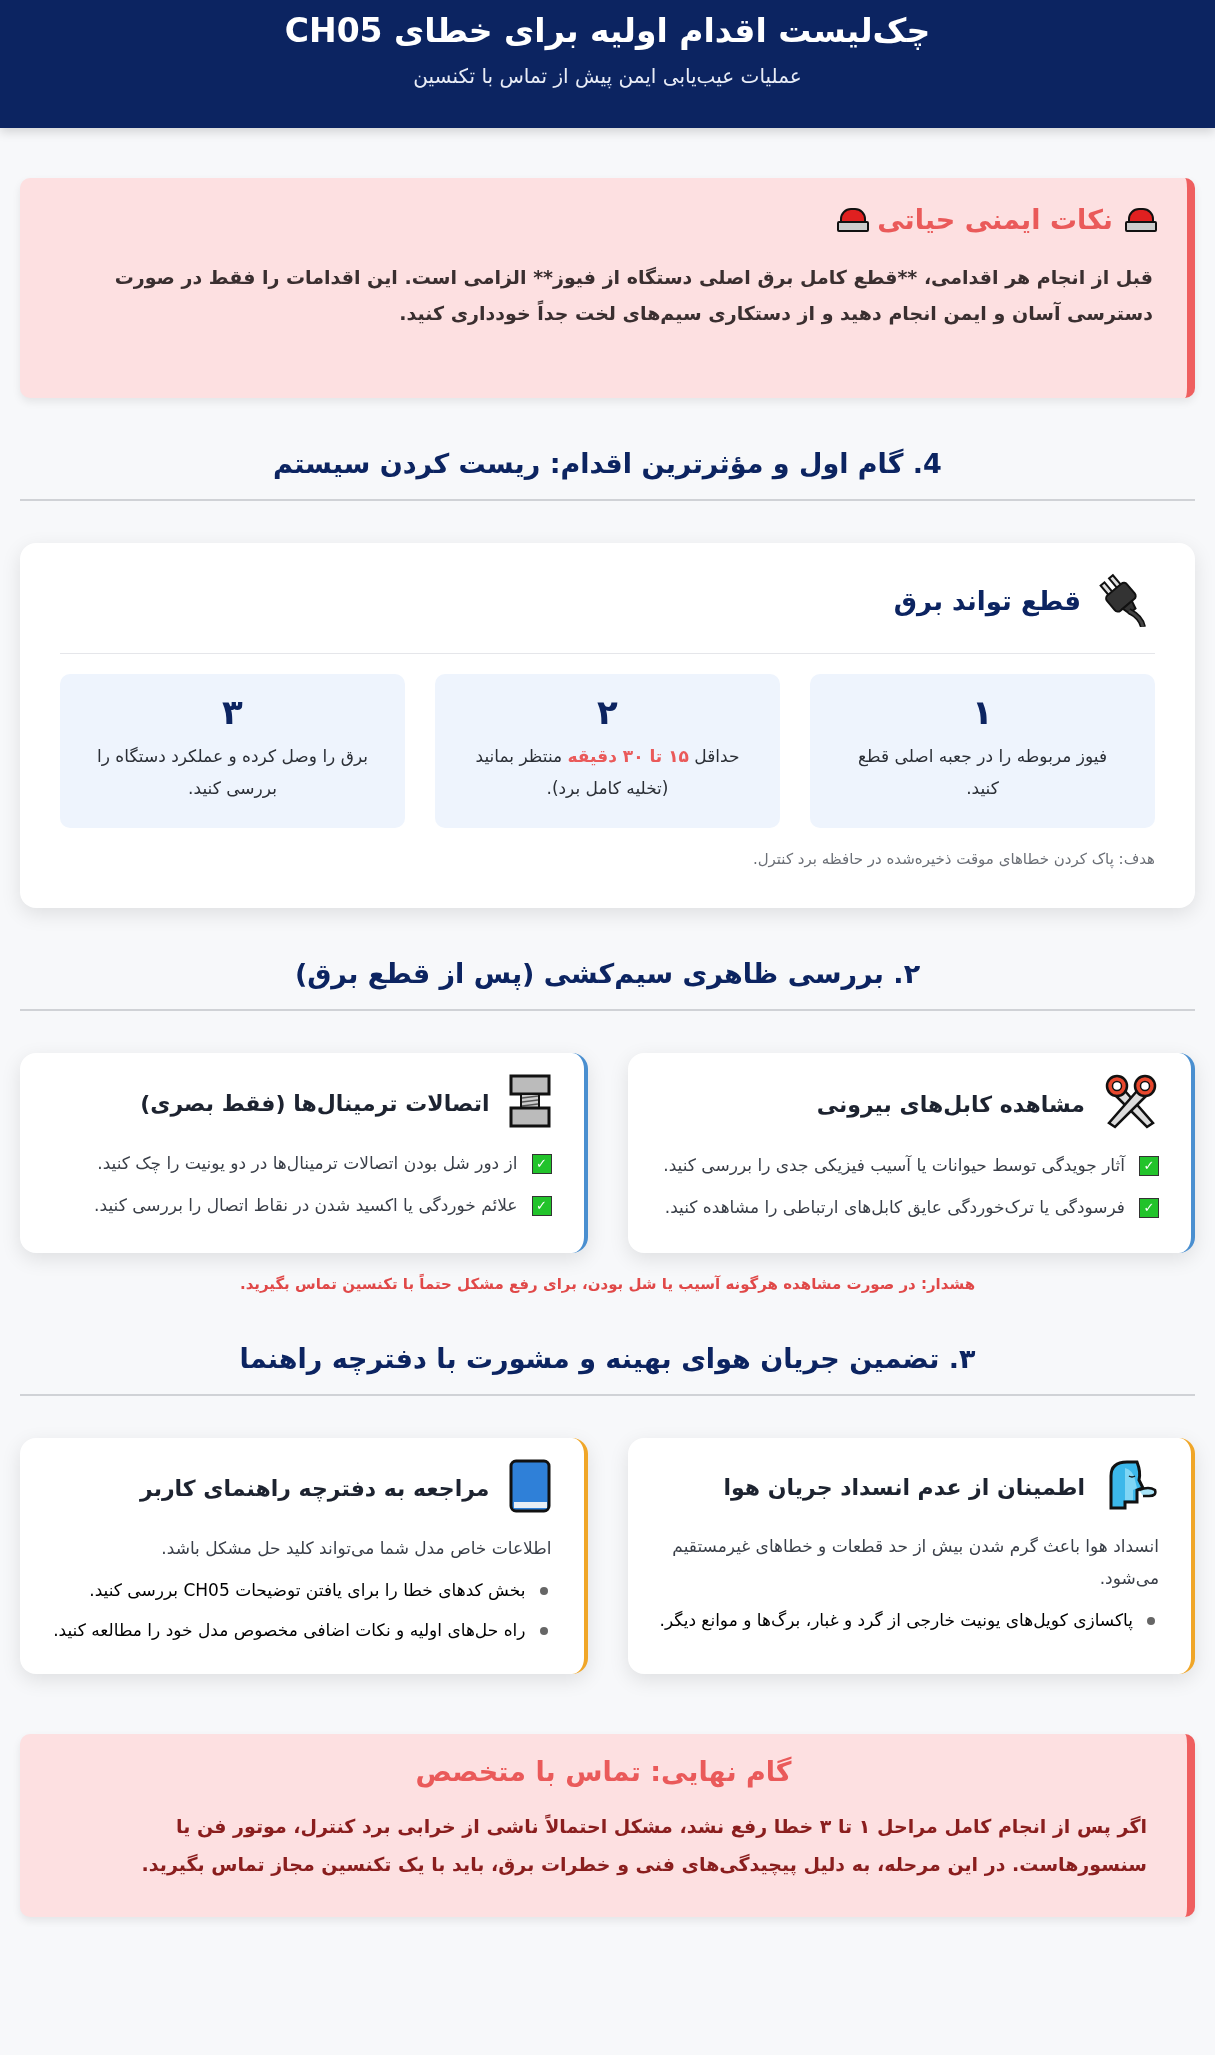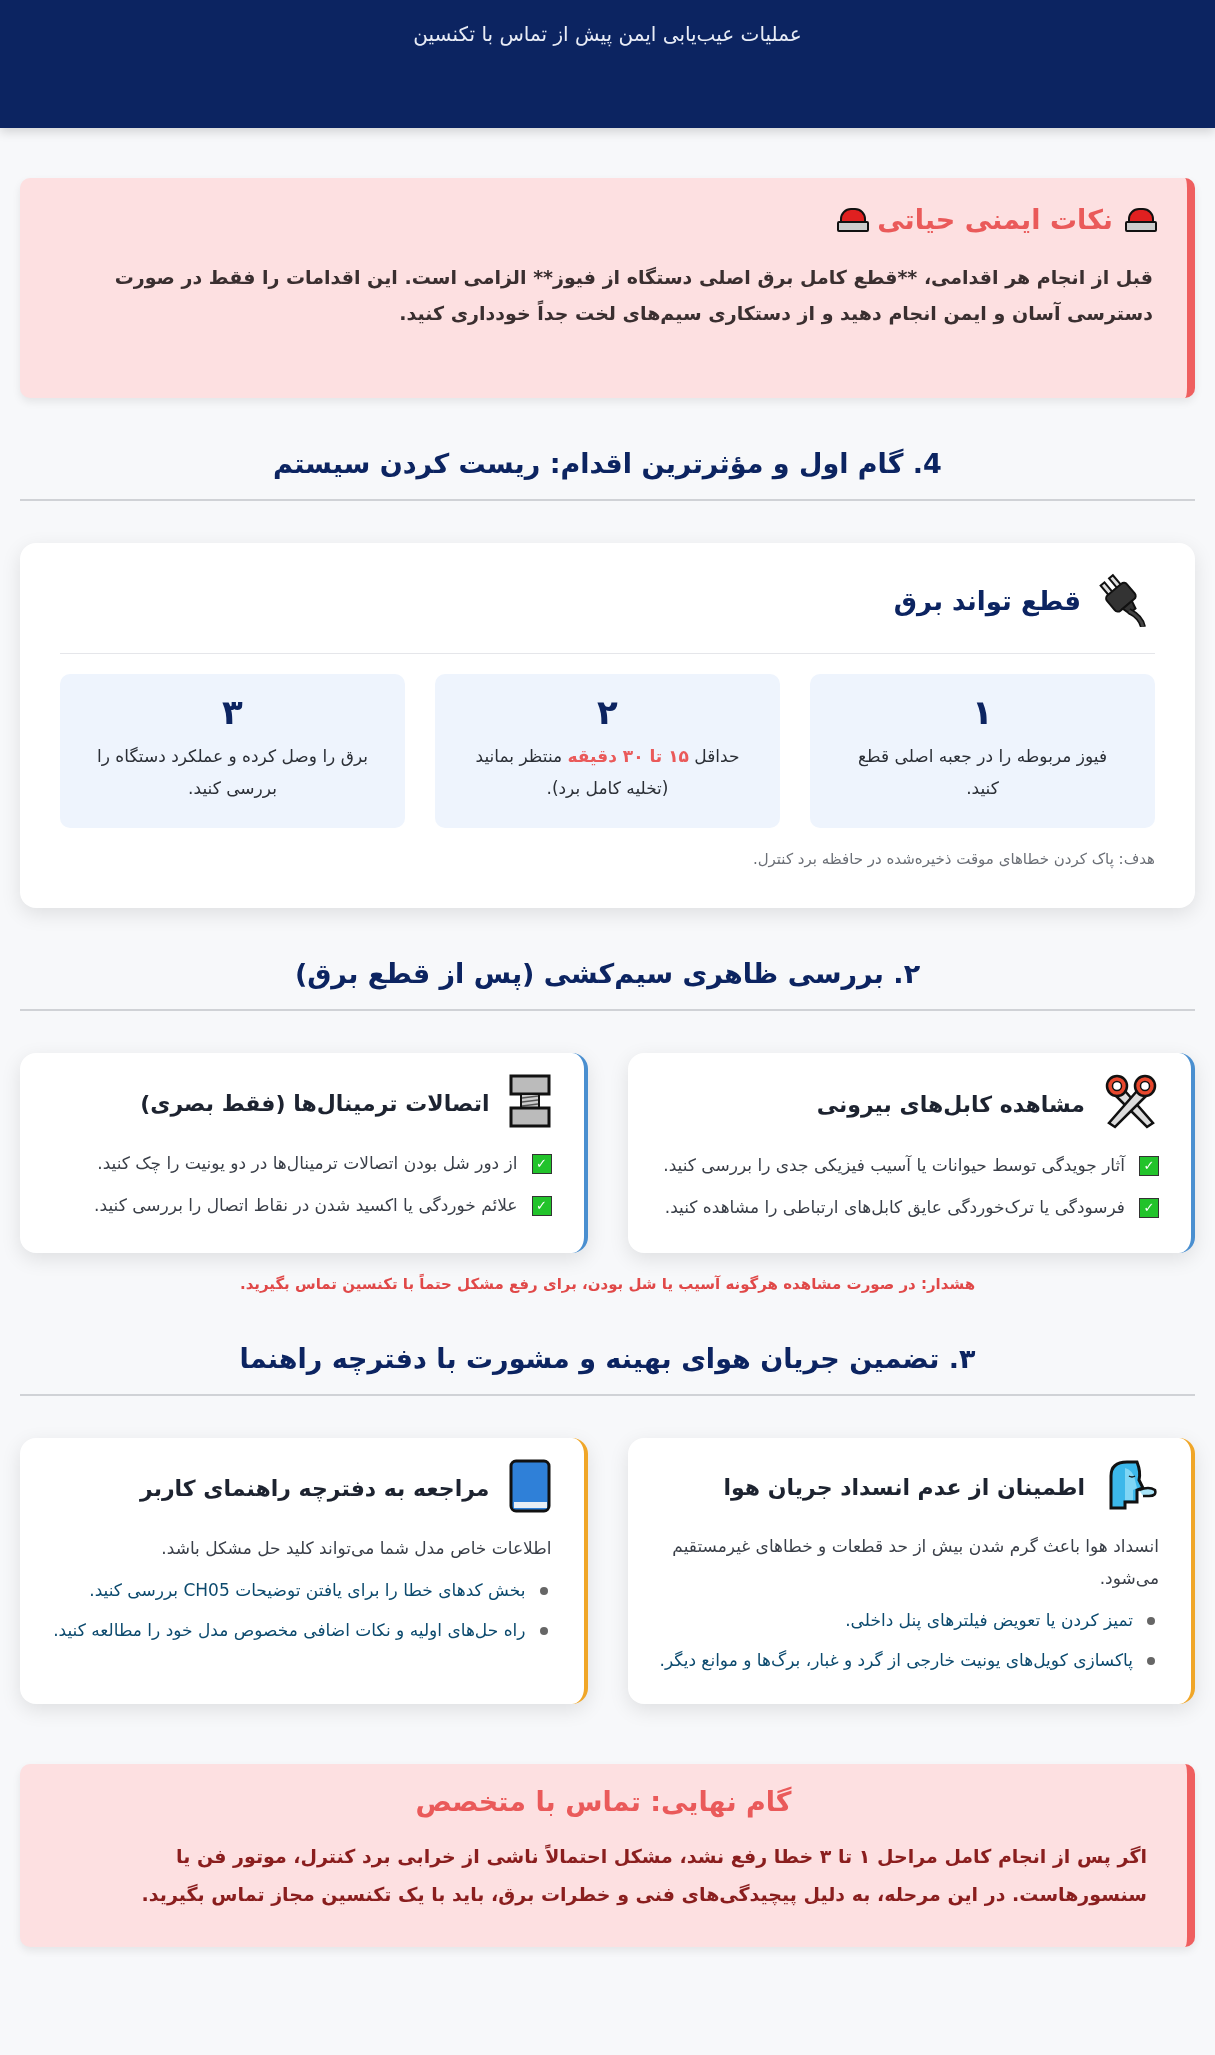--- a/index.html
+++ b/index.html
@@ -35,35 +35,36 @@
   .two-col { display: flex; gap: 40px; margin-top: 42px; }
   .box { flex: 1; background: #fff; border-radius: 16px; box-shadow: 0 6px 20px rgba(0,0,0,0.10); padding: 20px 32px 20px 28px; border-right: 4px solid #4a8fd0; }
   .box.orange { border-right-color: #f0a628; }
   .box-head { display: flex; align-items: center; gap: 18px; }
   .box-head h4 { font-size: 22px; font-weight: bold; color: #1d2330; }
   .check-list { list-style: none; margin-top: 14px; }
   .check-list li { display: flex; gap: 14px; font-size: 17px; line-height: 32px; margin-bottom: 10px; color: #3a3f48; }
   .chk { flex: 0 0 20px; width: 20px; height: 20px; background: #22c32b; border: 1.5px solid #333; margin-top: 7px; color: #fff; font-size: 13px; line-height: 18px; text-align: center; font-weight: bold; }
   .box-intro { font-size: 17px; line-height: 32px; margin-top: 14px; color: #3a3f48; }
   .bullets { list-style: none; margin-top: 10px; }
-  .bullets li { font-size: 17px; line-height: 32px; margin-bottom: 8px; color: #0c4a6e; display: flex; gap: 14px; }
+  .bullets li { font-size: 17px; line-height: 32px; margin-bottom: 8px; color: #000000; display: flex; gap: 14px; }
   .bullets li .dot { flex: 0 0 8px; width: 8px; height: 8px; background: #666; border-radius: 50%; margin-top: 13px; margin-right: 4px; }
 
   .warning-note { text-align: center; color: #e04848; font-weight: bold; font-size: 15px; margin-top: 22px; }
 
   .final { background: #fde0e1; border-right: 8px solid #ef5f5f; border-radius: 10px; margin-top: 60px; padding: 22px 40px 34px; text-align: center; box-shadow: 0 4px 8px rgba(0,0,0,0.08); margin-bottom: 10px; }
   .final h3 { color: #ea5a5a; font-size: 27px; font-weight: bold; }
   .final p { margin-top: 20px; color: #8a1e1e; font-weight: bold; font-size: 19px; line-height: 38px; text-align: right; }
 
   .icon { display: inline-block; flex: 0 0 auto; }
 </style>
 </head>
 <body>
 
 <header class="header">
+  <h1>چک‌لیست اقدام اولیه برای خطای CH05</h1>
   <p>عملیات عیب‌یابی ایمن پیش از تماس با تکنسین</p>
 </header>
 
 <main class="container">
 
   <section class="alert">
     <div class="alert-title">
       <span class="siren"></span>
       <span>نکات ایمنی حیاتی</span>
       <span class="siren"></span>
@@ -177,24 +178,20 @@
             <path d="M26 18 Q29 20 32 18" fill="none" stroke="#111" stroke-width="1.5"></path>
             <path d="M36 32 Q46 28 52 32 Q54 38 46 38 L40 38" fill="#a8e4f8" stroke="#111" stroke-width="2.5"></path>
           </svg>
         </span>
         <h4>اطمینان از عدم انسداد جریان هوا</h4>
       </div>
       <p class="box-intro">انسداد هوا باعث گرم شدن بیش از حد قطعات و خطاهای غیرمستقیم می‌شود.</p>
       <ul class="bullets">
         <li>
             <span class="dot"></span>
-            <span>تمیز کردن یا تعویض فیلترهای پنل داخلی.</span>
-          </li>
-        <li>
-            <span class="dot"></span>
             <span>پاکسازی کویل‌های یونیت خارجی از گرد و غبار، برگ‌ها و موانع دیگر.</span>
           </li>
       </ul>
     </div>
 
     <div class="box orange">
       <div class="box-head">
         <span class="icon">
           <svg width="44" height="56" viewBox="0 0 44 56">
             <rect x="3" y="3" width="38" height="50" rx="5" fill="#2f80d8" stroke="#111" stroke-width="3"></rect>

